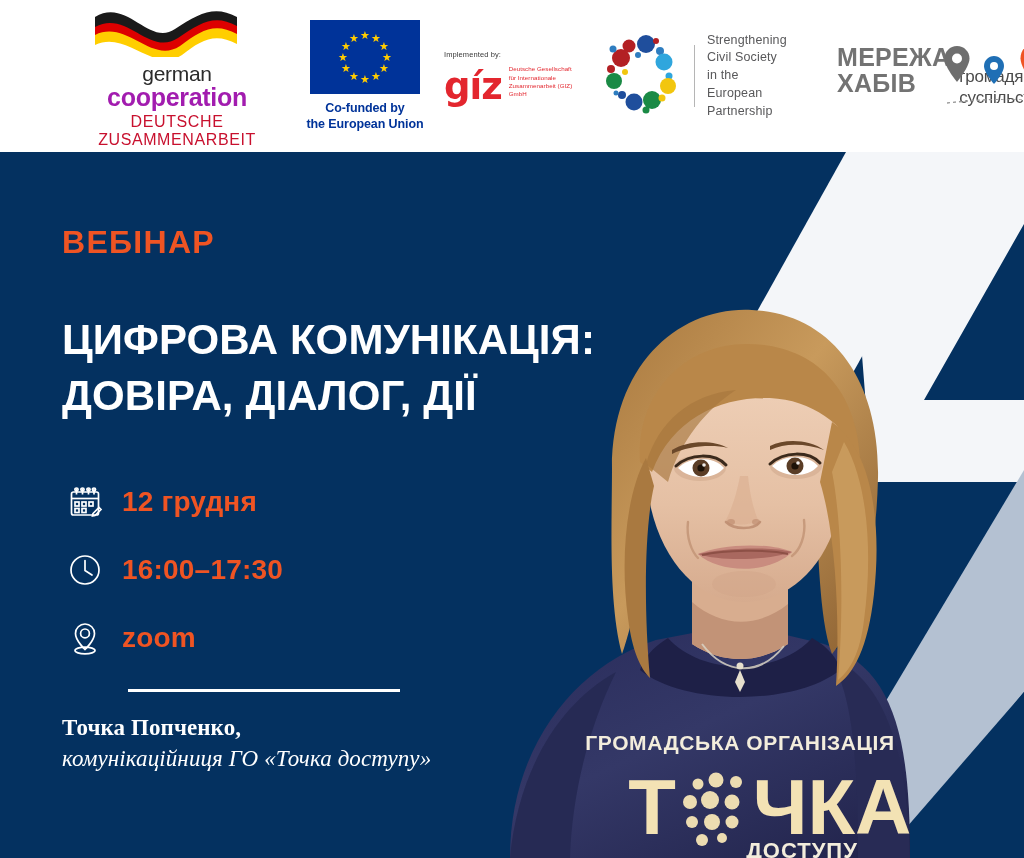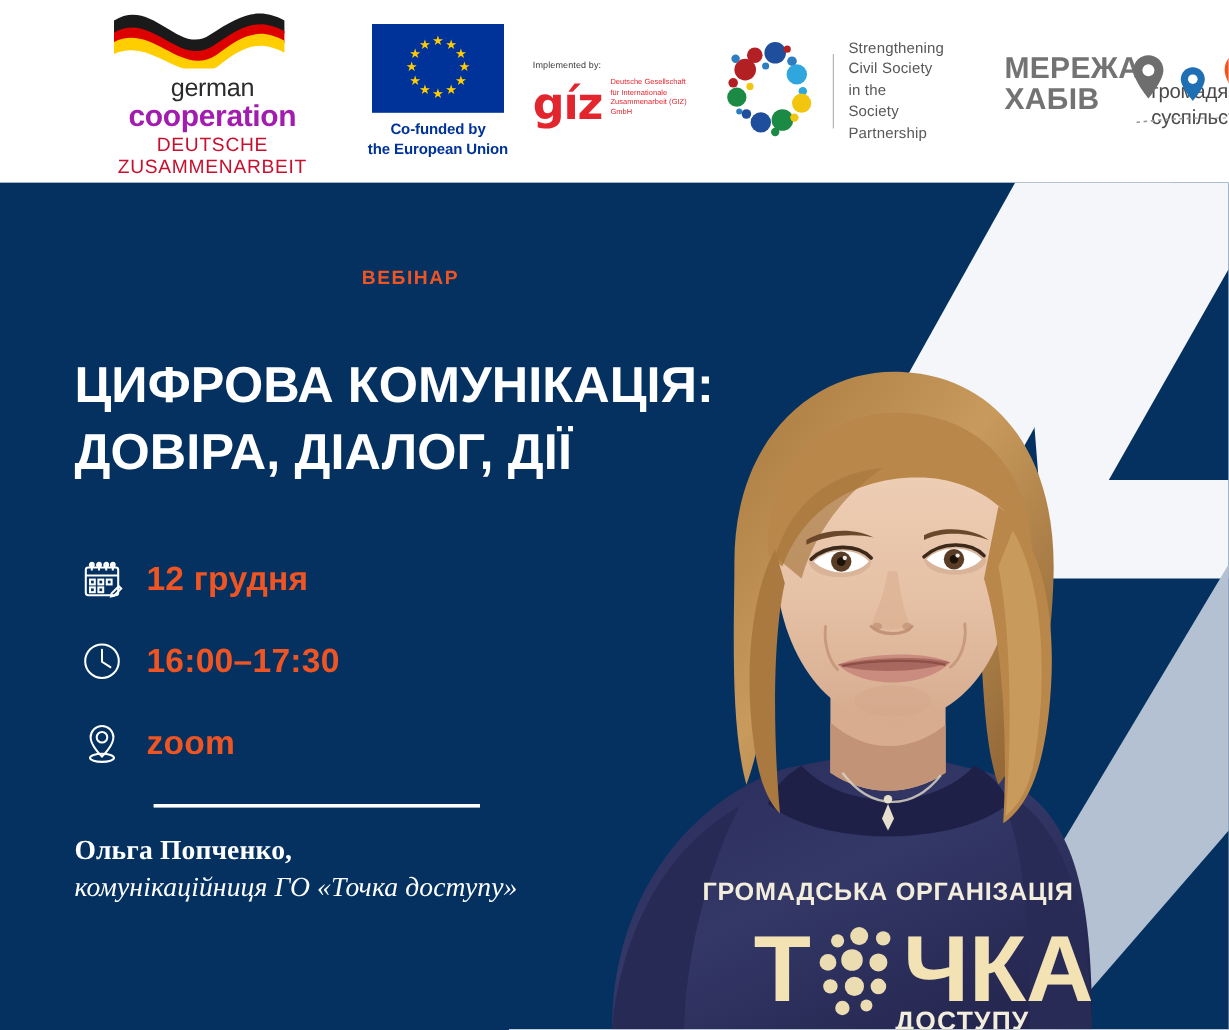--- a/index.html
+++ b/index.html
@@ -123,24 +123,23 @@
     position: absolute;
     left: 62px;
     top: 0;
     width: 560px;
     z-index: 4;
   }
 
   .kicker {
     margin-top: 72px;
     color: #ef5423;
-    font-size: 16px;
+    font-size: 32px;
     font-weight: 700;
     letter-spacing: 1.3px;
-    text-align: center;
   }
 
   .title {
     margin-top: 51px;
     color: #ffffff;
     font-size: 42px;
     font-weight: 700;
     line-height: 1.33;
     letter-spacing: 0.1px;
   }
@@ -273,21 +272,21 @@
           <circle cx="62" cy="64" r="3.5" fill="#f2c60e"></circle>
           <circle cx="16" cy="59" r="2.5" fill="#2e7dc0"></circle>
           <circle cx="56" cy="7" r="3" fill="#b32024"></circle>
         </svg>
       </div>
       <div class="scs-rule"></div>
       <div class="scs-text">
         <div>Strengthening</div>
         <div>Civil Society</div>
         <div>in the</div>
-        <div>Society Partnership</div>
+        <div>European Partnership</div>
       </div>
     </div>
 
     <div class="logo-slot logo-mx">
       <div class="mx-pins">
         <svg width="150" height="52" viewBox="0 0 150 52">
           <path d="M16,4 C9,4 3.5,9.5 3.5,16.5 C3.5,25 16,40 16,40 C16,40 28.5,25 28.5,16.5 C28.5,9.5 23,4 16,4 Z" fill="#6e6e6e"></path>
           <circle cx="16" cy="16.5" r="5" fill="#ffffff"></circle>
           <path d="M53,14 C47.5,14 43,18.5 43,24 C43,30.8 53,42 53,42 C53,42 63,30.8 63,24 C63,18.5 58.5,14 53,14 Z" fill="#1f6fb5"></path>
           <circle cx="53" cy="24" r="4" fill="#ffffff"></circle>
@@ -486,20 +485,20 @@
             </svg>
           </span>
           <span class="detail-txt">zoom</span>
         </div>
 
       </div>
 
       <div class="divider"></div>
 
       <div class="speaker">
-        <div class="speaker-name">Ольга Попченко,</div>
+        <div class="speaker-name">Точка Попченко,</div>
         <div class="speaker-role">комунікаційниця ГО «Точка доступу»</div>
       </div>
 
     </div>
 
   </div>
 </div>
 
 </body></html>

